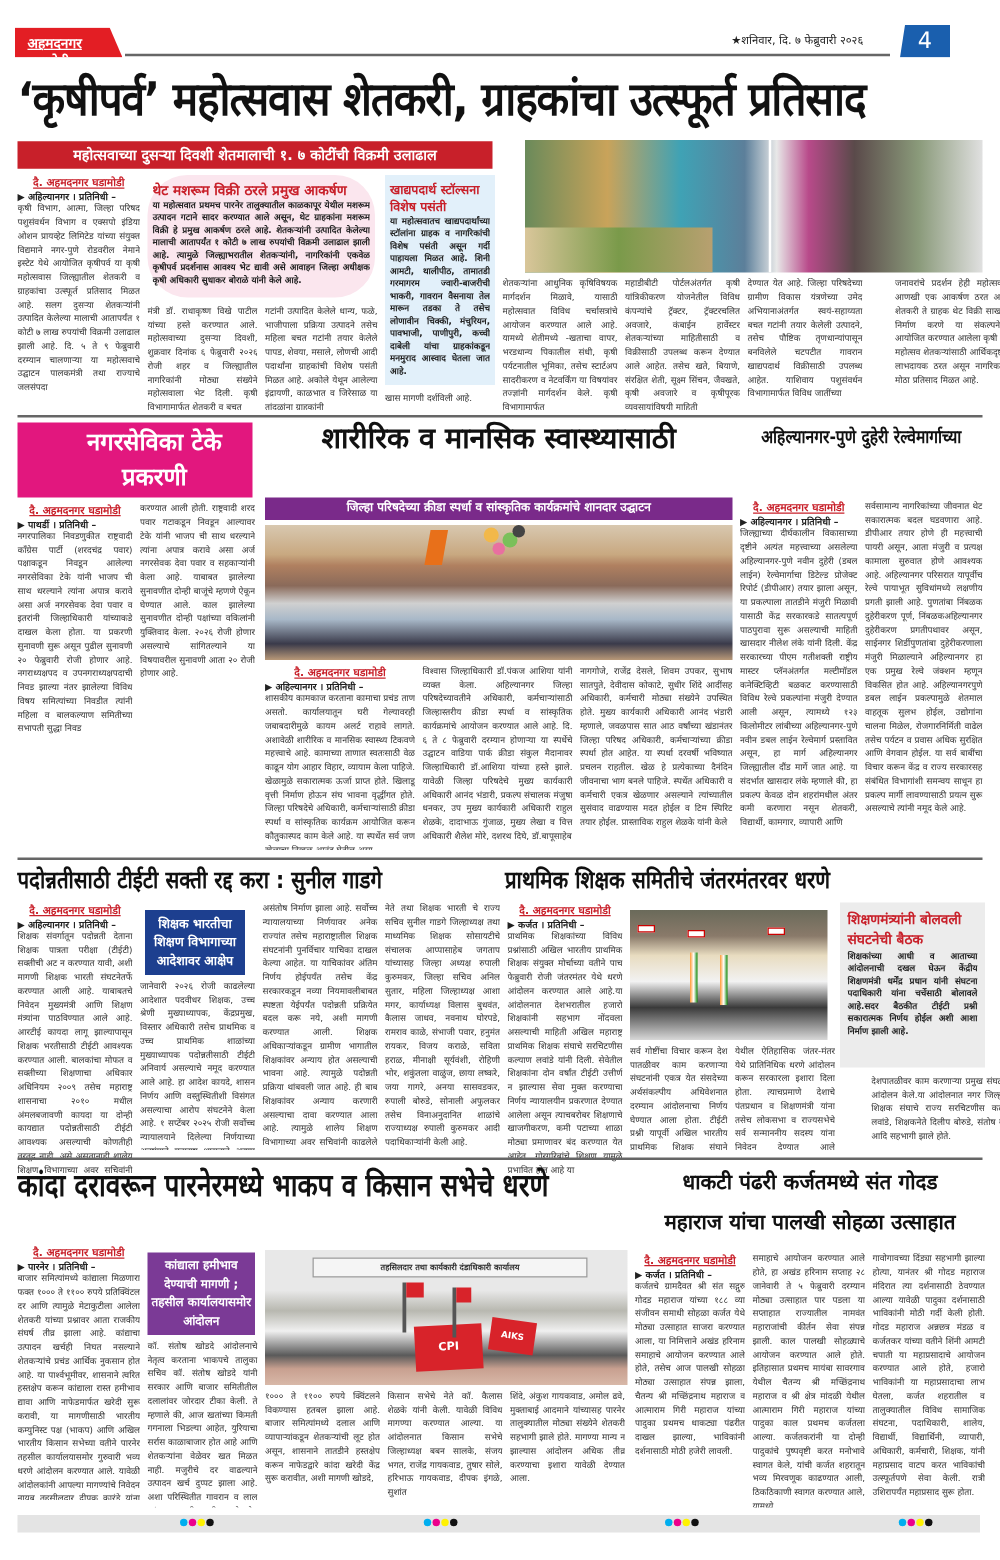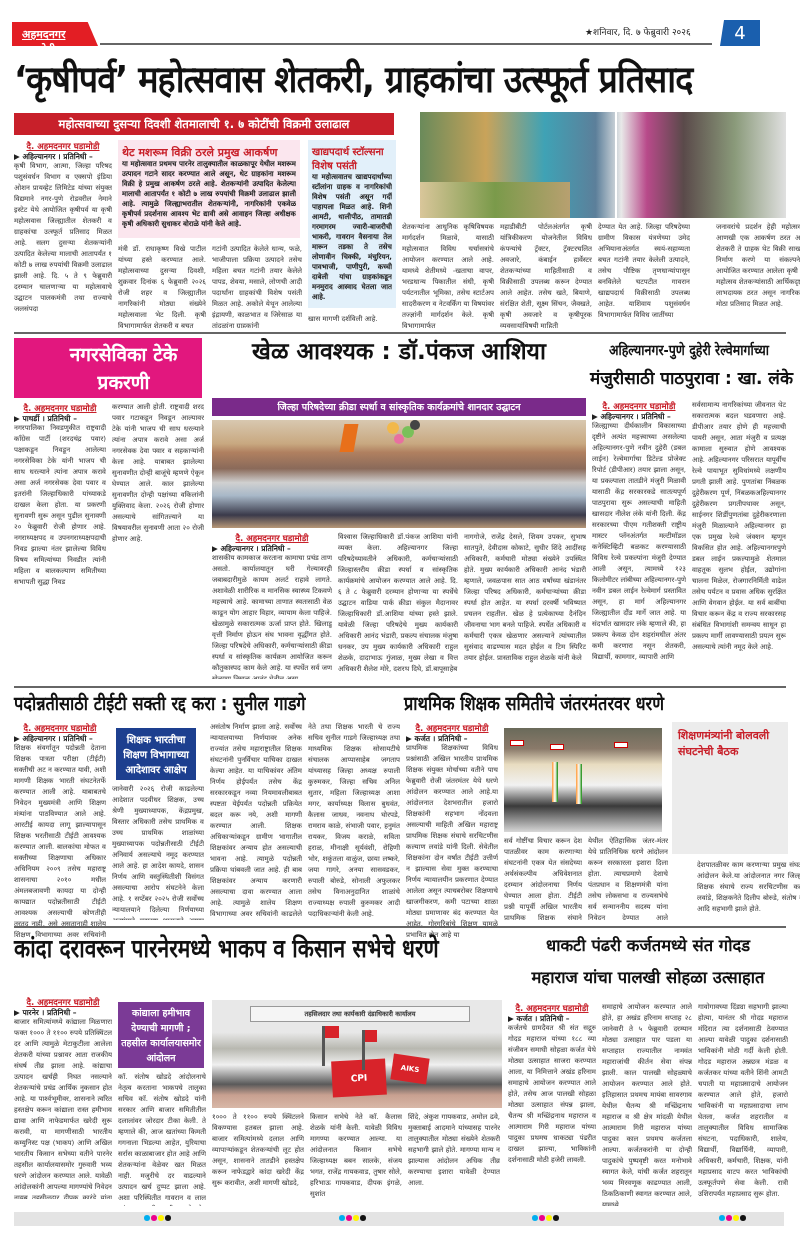--- a/index.html
+++ b/index.html
@@ -7,21 +7,21 @@
 .abs{position:absolute;}
 .masthead-logo{left:12px;top:22px;width:86px;height:24px;background:#e31e24;clip-path:polygon(0 0,88% 0,100% 100%,0 100%);color:#fff;font-size:11px;font-weight:bold;padding:4px 0 0 10px;text-decoration:underline;}
 .masthead-rule{left:100px;top:43px;width:612px;height:2px;background:#666;}
 .masthead-date{left:585px;top:25px;font-size:9px;color:#222;}
 .pagenum{left:720px;top:20px;width:40px;height:26px;background:#1a5fae;color:#fff;font-size:18px;text-align:center;line-height:26px;clip-path:polygon(10% 0,100% 0,100% 100%,0 100%);}
 .mainhead{left:14px;top:52px;width:756px;font-size:37px;font-weight:bold;color:#111;letter-spacing:-1px;white-space:nowrap;transform:scaleX(0.92);transform-origin:left;}
 .redbar{left:14px;top:113px;width:380px;height:22px;background:#c8202a;color:#fff;font-size:11.5px;font-weight:bold;text-align:center;line-height:22px;}
 .byline{color:#c8202a;font-size:8.5px;font-weight:bold;text-align:center;text-decoration:underline;}
 .dateline{font-size:7.5px;font-weight:bold;}
 .col{font-size:7px;line-height:11px;color:#333;text-align:justify;overflow:hidden;}
-.box-pink{background:#fbe6ee;padding:4px;}
+.box-pink{background:#fbe6ee;padding:4px;border-radius:32px;}
 .box-blue{background:#e2f0fa;padding:4px;}
 .box-head{font-weight:bold;color:#c8202a;}
 .photo{overflow:hidden;}
 .rule-h{height:2px;background:#666;}
 .magenta-head{background:#e2177e;color:#fff;font-weight:bold;text-align:center;}
 .purple-bar{background:#7a2a8a;color:#fff;text-align:center;font-weight:bold;}
 .blue-box{background:#1d3f8f;color:#fff;font-weight:bold;text-align:center;}
 .grey-box{background:#ececec;padding:6px;}
 .violet-box{background:#7b3a96;color:#fff;font-weight:bold;text-align:center;}
 .footer-strip{left:14px;top:1212px;width:770px;height:14px;background:#e4e4e4;}
@@ -75,41 +75,40 @@
   <div>पुढील सुनावणी २० रोजी</div>
 </div>
 <div class="abs" style="left:14px;top:402px;width:92px;">
   <div class="byline">दै. अहमदनगर घडामोडी</div>
   <div class="dateline">▶ पाथर्डी । प्रतिनिधी –</div>
   <div class="col" style="height:258px;">नगरपालिका निवडणुकीत राष्ट्रवादी काँग्रेस पार्टी (शरदचंद्र पवार) पक्षाकडून निवडून आलेल्या नगरसेविका टेके यांनी भाजप ची साथ धरल्याने त्यांना अपात्र करावे असा अर्ज नगरसेवक देवा पवार व इतरांनी जिल्हाधिकारी यांच्याकडे दाखल केला होता. या प्रकरणी सुनावणी सुरू असून पुढील सुनावणी २० फेब्रुवारी रोजी होणार आहे. नगराध्यक्षपद व उपनगराध्यक्षपदाची निवड झाल्या नंतर झालेल्या विविध विषय समित्यांच्या निवडीत त्यांनी महिला व बालकल्याण समितीच्या सभापती सुद्धा निवड</div>
 </div>
 <div class="abs col" style="left:112px;top:402px;width:92px;height:280px;">करण्यात आली होती. राष्ट्रवादी शरद पवार गटाकडून निवडून आल्यावर टेके यांनी भाजप ची साथ धरल्याने त्यांना अपात्र करावे असा अर्ज नगरसेवक देवा पवार व सहकाऱ्यांनी केला आहे. याबाबत झालेल्या सुनावणीत दोन्ही बाजूंचे म्हणणे ऐकून घेण्यात आले. काल झालेल्या सुनावणीत दोन्ही पक्षांच्या वकिलांनी युक्तिवाद केला. २०२६ रोजी होणार असल्याचे सांगितल्याने या विषयावरील सुनावणी आता २० रोजी होणार आहे.</div>
 
 <div class="abs" style="left:210px;top:336px;width:378px;text-align:center;font-weight:bold;font-size:23px;line-height:30px;color:#111;">
-  <div>खेळ आवश्यक : डॉ.पंकज आशिया</div>
+  <div>शारीरिक व मानसिक स्वास्थ्यासाठी</div>
 </div>
 <div class="abs purple-bar" style="left:212px;top:398px;width:374px;height:18px;font-size:9.5px;line-height:18px;">जिल्हा परिषदेच्या क्रीडा स्पर्धा व सांस्कृतिक कार्यक्रमांचे शानदार उद्घाटन</div>
 <div class="abs photo" style="left:212px;top:420px;width:374px;height:108px;background:linear-gradient(180deg,#d8c8b0 0%,#c8a880 22%,#b08060 30%,#8a6a5a 45%,#d0d0d0 58%,#a8b8c8 70%,#3a3a4a 88%,#b89878 100%);">
   <div style="position:absolute;left:130px;top:4px;width:14px;height:28px;background:#e8701a;transform:skewX(-10deg);"></div>
   <div style="position:absolute;left:175px;top:2px;width:12px;height:12px;border-radius:50%;background:#f2b84a;"></div>
   <div style="position:absolute;left:190px;top:6px;width:12px;height:12px;border-radius:50%;background:#7ac05a;"></div>
   <div style="position:absolute;left:198px;top:0;width:10px;height:10px;border-radius:50%;background:#444;"></div>
   <div style="position:absolute;left:182px;top:14px;width:10px;height:10px;border-radius:50%;background:#e870a0;"></div>
 </div>
 <div class="abs" style="left:212px;top:532px;width:120px;">
   <div class="byline">दै. अहमदनगर घडामोडी</div>
   <div class="dateline">▶ अहिल्यानगर । प्रतिनिधी –</div>
   <div class="col" style="height:126px;">शासकीय कामकाज करताना कामाचा प्रचंड ताण असतो. कार्यालयातून घरी गेल्यावरही जबाबदारीमुळे कायम अलर्ट राहावे लागते. अशावेळी शारीरिक व मानसिक स्वास्थ्य टिकवणे महत्त्वाचे आहे. कामाच्या ताणात स्वतःसाठी वेळ काढून योग आहार विहार, व्यायाम केला पाहिजे. खेळामुळे सकारात्मक ऊर्जा प्राप्त होते. खिलाडू वृत्ती निर्माण होऊन संघ भावना वृद्धींगत होते. जिल्हा परिषदेचे अधिकारी, कर्मचाऱ्यांसाठी क्रीडा स्पर्धा व सांस्कृतिक कार्यक्रम आयोजित करून कौतुकास्पद काम केले आहे. या स्पर्धेत सर्व जण खेळाचा निखळ आनंद घेतील असा</div>
 </div>
 <div class="abs col" style="left:338px;top:532px;width:120px;height:150px;">विश्वास जिल्हाधिकारी डॉ.पंकज आशिया यांनी व्यक्त केला. अहिल्यानगर जिल्हा परिषदेच्यावतीने अधिकारी, कर्मचाऱ्यांसाठी जिल्हास्तरीय क्रीडा स्पर्धा व सांस्कृतिक कार्यक्रमांचे आयोजन करण्यात आले आहे. दि. ६ ते ८ फेब्रुवारी दरम्यान होणाऱ्या या स्पर्धेचे उद्घाटन वाडिया पार्क क्रीडा संकुल मैदानावर जिल्हाधिकारी डॉ.आशिया यांच्या हस्ते झाले. यावेळी जिल्हा परिषदेचे मुख्य कार्यकारी अधिकारी आनंद भंडारी, प्रकल्प संचालक मंजुषा धनकर, उप मुख्य कार्यकारी अधिकारी राहुल शेळके, दादाभाऊ गुंजाळ, मुख्य लेखा व वित्त अधिकारी शैलेश मोरे, दशरथ दिघे, डॉ.बापूसाहेब</div>
 <div class="abs col" style="left:464px;top:532px;width:122px;height:150px;">नागगोजे, राजेंद्र देसले, शिवम उपकर, सुभाष सातपुते, देवीदास कोकाटे, सुधीर शिंदे आदींसह अधिकारी, कर्मचारी मोठ्या संख्येने उपस्थित होते. मुख्य कार्यकारी अधिकारी आनंद भंडारी म्हणाले, जवळपास सात आठ वर्षांच्या खंडानंतर जिल्हा परिषद अधिकारी, कर्मचाऱ्यांच्या क्रीडा स्पर्धा होत आहेत. या स्पर्धा दरवर्षी भविष्यात प्रचलन राहतील. खेळ हे प्रत्येकाच्या दैनंदिन जीवनाचा भाग बनले पाहिजे. स्पर्धेत अधिकारी व कर्मचारी एकत्र खेळणार असल्याने त्यांच्यातील सुसंवाद वाढण्यास मदत होईल व टिम स्पिरिट तयार होईल. प्रास्ताविक राहुल शेळके यांनी केले</div>
 
 <div class="abs" style="left:590px;top:336px;width:198px;text-align:center;font-weight:bold;font-size:14.5px;line-height:28px;color:#111;white-space:nowrap;">
   <div style="transform:scaleX(0.86);">अहिल्यानगर-पुणे दुहेरी रेल्वेमार्गाच्या</div>
-  <div style="font-size:17px;">मंजुरीसाठी पाठपुरावा : खा. लंके</div>
 </div>
 <div class="abs" style="left:592px;top:400px;width:94px;">
   <div class="byline">दै. अहमदनगर घडामोडी</div>
   <div class="dateline">▶ अहिल्यानगर । प्रतिनिधी –</div>
   <div class="col" style="height:260px;">जिल्ह्याच्या दीर्घकालीन विकासाच्या दृष्टीने अत्यंत महत्त्वाच्या असलेल्या अहिल्यानगर-पुणे नवीन दुहेरी (डबल लाईन) रेल्वेमार्गाचा डिटेल्ड प्रोजेक्ट रिपोर्ट (डीपीआर) तयार झाला असून, या प्रकल्पाला तातडीने मंजुरी मिळावी यासाठी केंद्र सरकारकडे सातत्यपूर्ण पाठपुरावा सुरू असल्याची माहिती खासदार नीलेश लंके यांनी दिली. केंद्र सरकारच्या पीएम गतीशक्ती राष्ट्रीय मास्टर प्लॅनअंतर्गत मल्टीमॉडल कनेक्टिव्हिटी बळकट करण्यासाठी विविध रेल्वे प्रकल्पांना मंजुरी देण्यात आली असून, त्यामध्ये १२३ किलोमीटर लांबीच्या अहिल्यानगर-पुणे नवीन डबल लाईन रेल्वेमार्ग प्रस्तावित असून, हा मार्ग अहिल्यानगर जिल्ह्यातील दौंड मार्गे जात आहे. या संदर्भात खासदार लंके म्हणाले की, हा प्रकल्प केवळ दोन शहरांमधील अंतर कमी करणारा नसून शेतकरी, विद्यार्थी, कामगार, व्यापारी आणि</div>
 </div>
 <div class="abs col" style="left:692px;top:400px;width:94px;height:282px;">सर्वसामान्य नागरिकांच्या जीवनात थेट सकारात्मक बदल घडवणारा आहे. डीपीआर तयार होणे ही महत्त्वाची पायरी असून, आता मंजुरी व प्रत्यक्ष कामाला सुरुवात होणे आवश्यक आहे. अहिल्यानगर परिसरात यापूर्वीच रेल्वे पायाभूत सुविधांमध्ये लक्षणीय प्रगती झाली आहे. पुणतांबा निंबळक दुहेरीकरण पूर्ण, निंबळकअहिल्यानगर दुहेरीकरण प्रगतीपथावर असून, साईनगर शिर्डीपुणतांबा दुहेरीकरणाला मंजुरी मिळाल्याने अहिल्यानगर हा एक प्रमुख रेल्वे जंक्शन म्हणून विकसित होत आहे. अहिल्यानगरपुणे डबल लाईन प्रकल्पामुळे शेतमाल वाहतूक सुलभ होईल, उद्योगांना चालना मिळेल, रोजगारनिर्मिती वाढेल तसेच पर्यटन व प्रवास अधिक सुरक्षित आणि वेगवान होईल. या सर्व बाबींचा विचार करून केंद्र व राज्य सरकारसह संबंधित विभागांशी समन्वय साधून हा प्रकल्प मार्गी लावण्यासाठी प्रयत्न सुरू असल्याचे त्यांनी नमूद केले आहे.</div>
 
 <div class="abs rule-h" style="left:14px;top:686px;width:772px;"></div>
 
@@ -134,20 +133,21 @@
   <div style="position:absolute;left:6px;top:12px;width:14px;height:6px;background:#fff;border:1px solid #c00;"></div>
   <div style="position:absolute;left:46px;top:16px;width:14px;height:6px;background:#fff;border:1px solid #c00;"></div>
   <div style="position:absolute;left:110px;top:14px;width:14px;height:6px;background:#fff;border:1px solid #c00;"></div>
   <div style="position:absolute;left:72px;top:36px;width:6px;height:40px;background:linear-gradient(90deg,#ff9933,#fff,#138808);"></div>
   <div style="position:absolute;left:48px;top:34px;width:6px;height:40px;background:linear-gradient(90deg,#ff9933,#fff,#138808);"></div>
 </div>
 <div class="abs col" style="left:504px;top:836px;width:78px;height:84px;">सर्व गोष्टींचा विचार करून देश पातळीवर काम करणाऱ्या संघटनांनी एकत्र येत संसदेच्या अर्थसंकल्पीय अधिवेशनात दरम्यान आंदोलनाचा निर्णय घेण्यात आला होता. टीईटी प्रश्नी यापूर्वी अखिल भारतीय प्राथमिक शिक्षक संघाने न्यायालयात पुनर्विचार याचिका दाखल केलेली असून ती न्यायप्रविष्ट आहे, तसेच २४ नोव्हेंबर २०२५ रोजी दिल्ली</div>
 <div class="abs col" style="left:588px;top:836px;width:80px;height:84px;">येथील ऐतिहासिक जंतर-मंतर येथे प्रातिनिधिक धरणे आंदोलन करून सरकारला इशारा दिला होता. त्याचप्रमाणे देशाचे पंतप्रधान व शिक्षणमंत्री यांना तसेच लोकसभा व राज्यसभेचे सर्व सन्माननीय सदस्य यांना निवेदन देण्यात आले होते.संसदेत त्यावर चर्चा झाली असली तरी ठाम निर्णय शासनाने अद्याप घेतलेला नाही. त्यामुळे अर्थसंकल्पीय अधिवेशनादरम्यान</div>
 <div class="abs grey-box" style="left:672px;top:722px;width:116px;height:132px;">
   <div class="box-head" style="font-size:11px;line-height:16px;">शिक्षणमंत्र्यांनी बोलवली संघटनेची बैठक</div>
+  <div class="col" style="font-size:7px;line-height:10px;color:#222;font-weight:bold;height:72px;">शिक्षकांच्या आधी व आताच्या आंदोलनाची दखल घेऊन केंद्रीय शिक्षणमंत्री धर्मेंद्र प्रधान यांनी संघटना पदाधिकारी यांना चर्चेसाठी बोलावले आहे.सदर बैठकीत टीईटी प्रश्नी सकारात्मक निर्णय होईल अशी आशा निर्माण झाली आहे.</div>
 </div>
 <div class="abs col" style="left:672px;top:860px;width:116px;height:60px;margin-left:25px;">देशपातळीवर काम करणाऱ्या प्रमुख संघटनांनी आंदोलन केले.या आंदोलनात नगर जिल्ह्यातून शिक्षक संघाचे राज्य सरचिटणीस कल्याण लवांडे, शिक्षकनेते दिलीप बोरुडे, संतोष बोरुडे आदि सहभागी झाले होते.</div>
 
 <div class="abs rule-h" style="left:14px;top:926px;width:772px;"></div>
 
 <div class="abs" style="left:14px;top:930px;width:490px;font-weight:bold;font-size:25px;color:#111;white-space:nowrap;transform:scaleX(0.84);transform-origin:left;">कांदा दरावरून पारनेरमध्ये भाकप व किसान सभेचे धरणे</div>
 <div class="abs" style="left:14px;top:996px;width:98px;">
   <div class="byline">दै. अहमदनगर घडामोडी</div>
   <div class="dateline">▶ पारनेर । प्रतिनिधी –</div>
   <div class="col" style="height:182px;">बाजार समित्यांमध्ये कांद्याला मिळणारा फक्त १००० ते ११०० रुपये प्रतिक्विंटल दर आणि त्यामुळे मेटाकुटीला आलेला शेतकरी यांच्या प्रश्नावर आता राजकीय संघर्ष तीव्र झाला आहे. कांद्याचा उत्पादन खर्चही निघत नसल्याने शेतकऱ्यांचे प्रचंड आर्थिक नुकसान होत आहे. या पार्श्वभूमीवर, शासनाने त्वरित हस्तक्षेप करून कांद्याला रास्त हमीभाव द्यावा आणि नाफेडमार्फत खरेदी सुरू करावी, या मागणीसाठी भारतीय कम्युनिस्ट पक्ष (भाकप) आणि अखिल भारतीय किसान सभेच्या वतीने पारनेर तहसील कार्यालयासमोर गुरुवारी भव्य धरणे आंदोलन करण्यात आले. यावेळी आंदोलकांनी आपल्या मागण्यांचे निवेदन नायब तहसीलदार दीपक कारंडे यांना सादर केले.</div>

